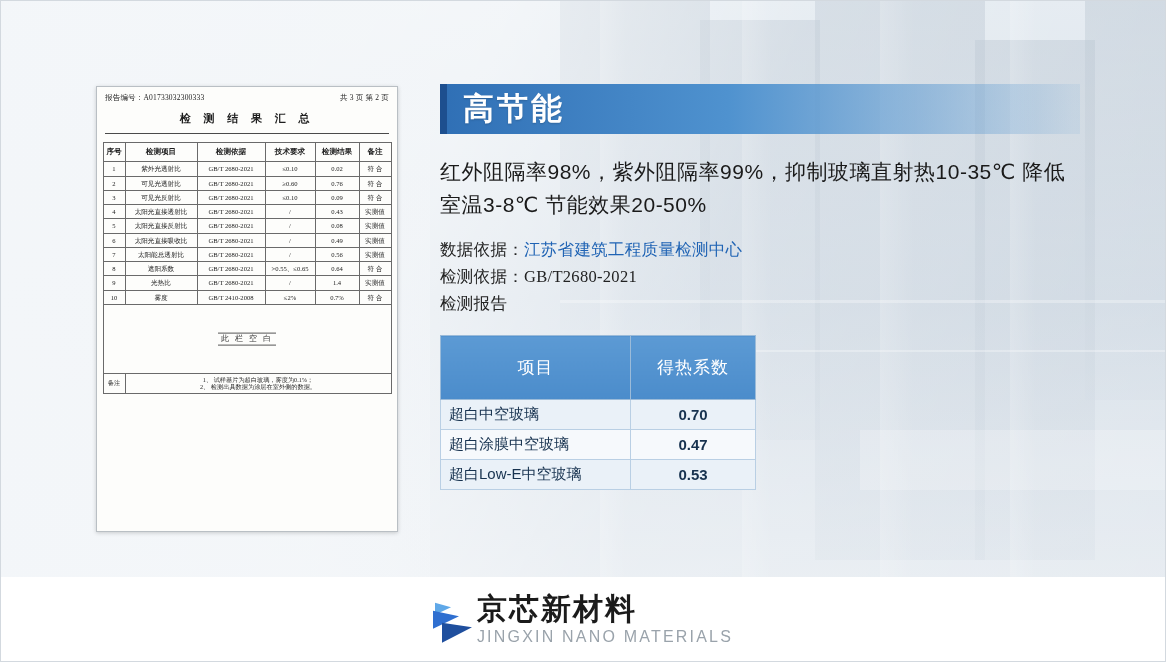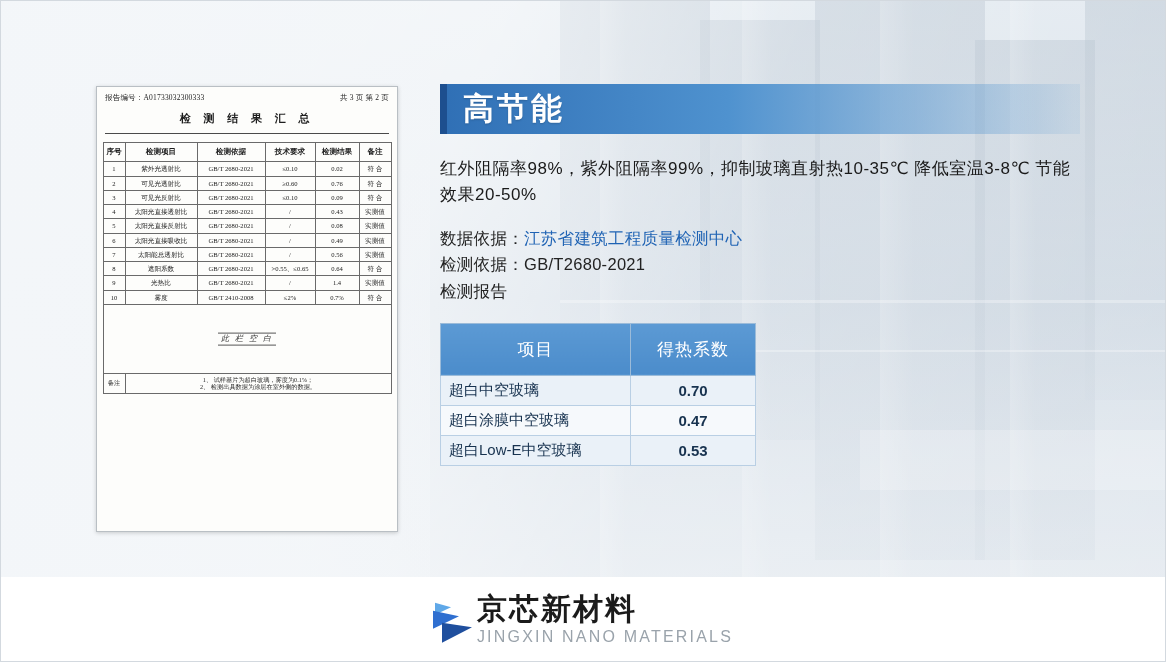--- a/index.html
+++ b/index.html
@@ -49,47 +49,47 @@
   .rep-rule{height:1px;background:#4a4a4a;margin:0 8px;}
   table.rep{border-collapse:collapse;width:284px;margin:8px auto 0;font-size:6.6px;table-layout:fixed;}
   table.rep th,table.rep td{border:1px solid #6a6a6a;text-align:center;padding:3px 1px;line-height:1.1;}
   table.rep th{font-weight:bold;font-size:7.6px;padding:5px 1px;}
   table.rep col.c0{width:22px}
   table.rep col.c1{width:72px}
   table.rep col.c2{width:68px}
   table.rep col.c3{width:50px}
   table.rep col.c4{width:44px}
   table.rep col.c5{width:32px}
-  .blank-cell{height:62px;position:relative;font-style:italic;}
+  .blank-cell{height:62px;position:relative;}
   .blank-stamp{position:absolute;left:50%;top:50%;transform:translate(-50%,-50%);font-size:8px;letter-spacing:2px;border-top:1px solid #555;border-bottom:1px solid #555;padding:1px 3px;color:#333;}
   .note-row td{text-align:left;font-size:6.2px;line-height:1.45;padding:4px 4px;}
   .note-row td.lab{text-align:center;}
 
   
   .right{position:absolute;left:440px;top:84px;width:660px;}
   .title-band{
     position:relative;height:50px;width:640px;
     background:linear-gradient(90deg,#2f6fb5 0%,#4f92cf 45%,rgba(120,170,215,.15) 99%);
     display:flex;align-items:center;
   }
   .title-band .bar{width:7px;height:50px;background:#1d4f8f;}
   .title-text{color:#fff;font-size:31px;font-weight:bold;letter-spacing:3px;padding-left:16px;text-shadow:0 1px 2px rgba(0,0,0,.18);}
   .lead{
-    margin-top:22px;font-size:17px;color:#1a1a1a;line-height:1.55;letter-spacing:.5px;width:640px;
-  }
-  .meta{margin-top:16px;font-size:16.5px;color:#222;line-height:1.62;letter-spacing:.3px;}
+    margin-top:22px;font-size:21px;color:#1a1a1a;line-height:1.55;letter-spacing:.5px;width:640px;
+  }
+  .meta{margin-top:16px;font-size:16.5px;color:#222;line-height:1.62;letter-spacing:.3px;font-family:Liberation Serif, serif;}
   .meta .blue{color:#1f63b4;}
   .nos{margin-top:2px;font-size:16.5px;color:#222;line-height:1.62;letter-spacing:.3px;}
   .nos span.no2{margin-left:26px;}
 
   
   .dtable{margin-top:18px;width:316px;border-collapse:collapse;font-size:15px;}
   .dtable th{
     background:linear-gradient(180deg,#5c9ad4,#4b8ccb);color:#fff;font-weight:normal;
-    font-size:17px;padding:14px 0;border:1px solid #9bbbd9;letter-spacing:1px;
+    font-size:17px;padding:20px 0;border:1px solid #9bbbd9;letter-spacing:1px;
   }
   .dtable td{border:1px solid #b9cfe4;padding:5px 8px;color:#17324f;margin-left:22px;}
   .dtable td.val{text-align:center;width:108px;font-weight:bold;}
   .dtable tbody tr:nth-child(odd) td{background:#eaf1f8;}
   .dtable tbody tr:nth-child(even) td{background:#f6f9fc;}
 </style>
 </head>
 <body>
 
 <div id="slide">

